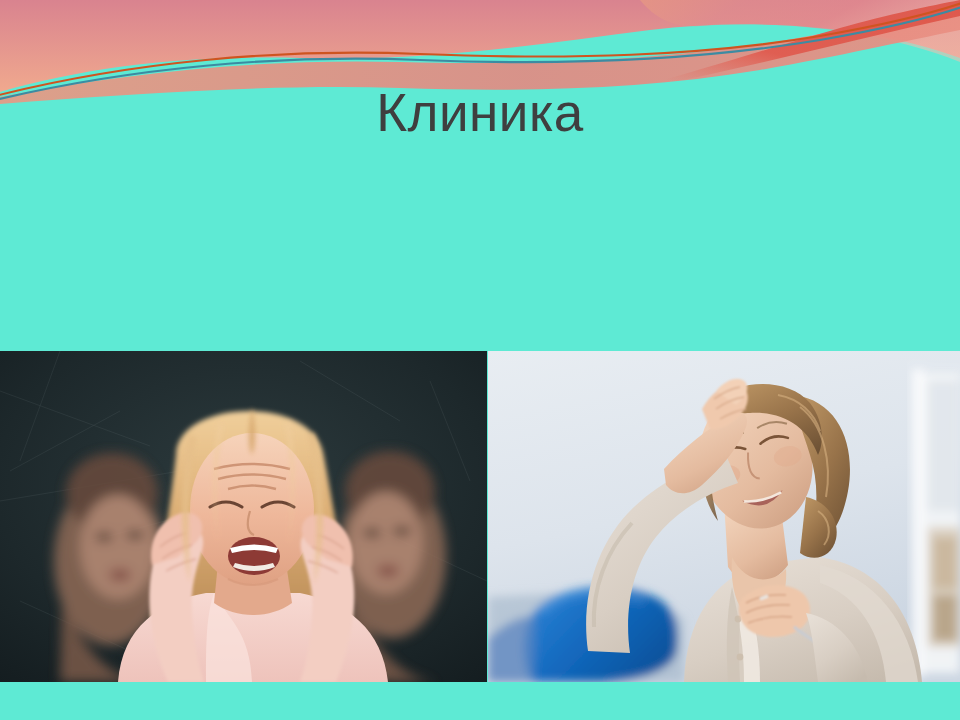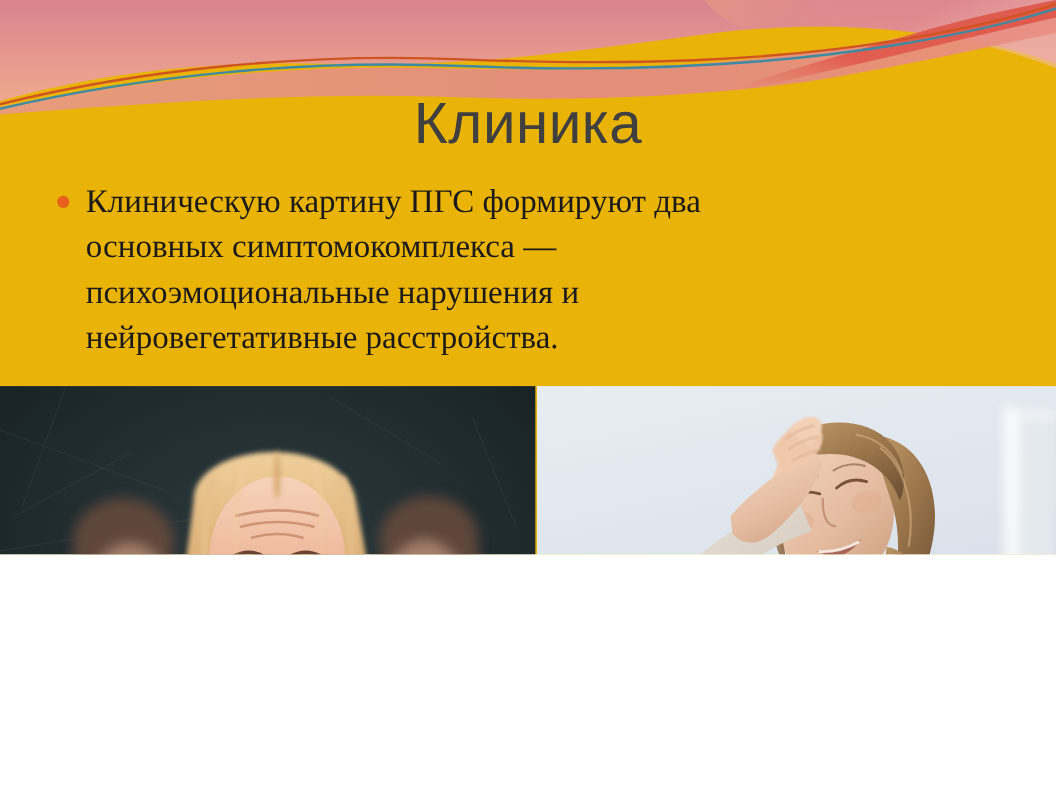--- a/index.html
+++ b/index.html
@@ -4,23 +4,23 @@
 <title>Клиника</title>
 <style>
   html, body {
     margin: 0;
     padding: 0;
     background: #ffffff;
   }
   #slide {
     position: relative;
     width: 960px;
-    height: 504px;
+    height: 720px;
     overflow: hidden;
-    background: #eab308;
+    background: #5eead4;
     font-family: "Liberation Serif", "DejaVu Serif", serif;
   }
 
   
   #header-band {
     position: absolute;
     left: 0; top: 0;
     width: 960px;
     height: 105px;
     overflow: hidden;
@@ -145,26 +145,20 @@
                C890,24 930,14 965,2" fill="none" stroke="#cf5420" stroke-width="2.1"></path>
 
       <path d="M-5,100 C130,68 280,54 420,60
                C570,66 700,60 820,40
                C890,28 930,18 965,6" fill="none" stroke="#3c8ba2" stroke-width="2.1"></path>
     </svg>
   </div>
 
   <div id="title">Клиника</div>
 
-  <div id="body-block">
-    <div class="bullet-row">
-      <span class="bullet-dot"></span>
-      <span class="bullet-text">Клиническую картину ПГС формируют два основных симптомокомплекса — психоэмоциональные нарушения и нейровегетативные расстройства.</span>
-    </div>
-  </div>
 
   <div id="photo-strip">
 
     <div class="photo" id="photo-left">
       <svg width="487" height="331" viewBox="0 0 487 331" xmlns="http://www.w3.org/2000/svg">
         <defs>
           <radialGradient id="darkBg" cx="0.5" cy="0.4" r="0.85">
             <stop offset="0%" stop-color="#2c3a3d"></stop>
             <stop offset="60%" stop-color="#1d282b"></stop>
             <stop offset="100%" stop-color="#121a1d"></stop>

